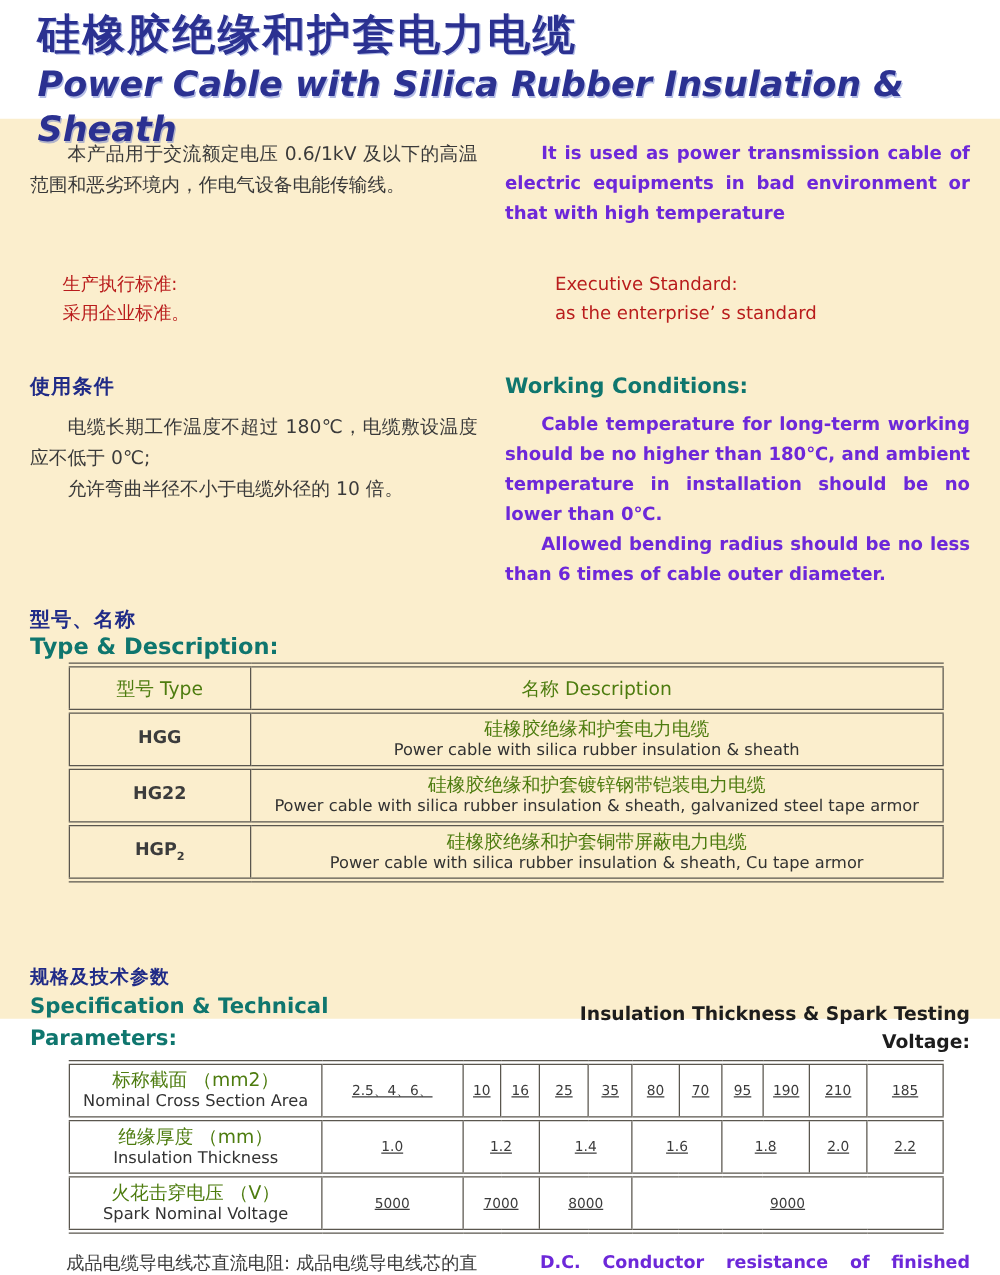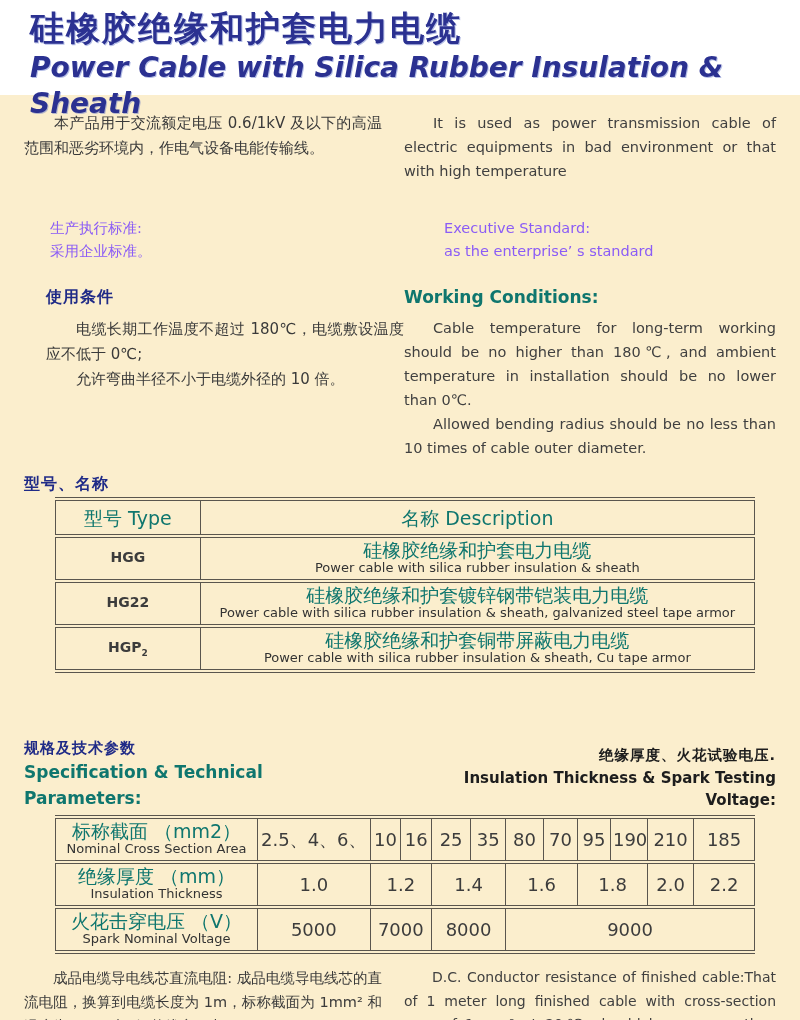--- a/index.html
+++ b/index.html
@@ -16,59 +16,59 @@
   .title-cn {
     color: #2b3191; font-size: 34px; font-weight: bold; letter-spacing: 2px;
     line-height: 42px; text-shadow: 1px 1px 0 rgba(90,110,200,.45);
   }
   .title-en {
     color: #2b3191; font-size: 28px; font-weight: bold; font-style: italic;
     line-height: 36px; margin-top: 1px; letter-spacing: 0px;
     text-shadow: 1px 1px 0 rgba(90,110,200,.45);
   }
   
-  .sheet { background: #fbeecd; height: 925px; padding: 16px 24px 0 24px; }
+  .sheet { background: #fbeecd; height: 720px; padding: 16px 24px 0 24px; }
   .two-col { display: flex; justify-content: space-between; }
   .col-l { width: 358px; }
   .col-r { width: 372px; }
   .cn-par { font-size: 15px; line-height: 25px; text-indent: 2em; text-align: justify; color: #3a3a3a; }
-  .en-par { font-size: 14.5px; line-height: 24px; text-indent: 2em; text-align: justify; color: #404040; }
+  .en-par { font-size: 14.5px; line-height: 24px; text-indent: 2em; text-align: justify; color: #6d28d9; font-weight: bold; }
   .standards { margin-top: 34px; }
-  .orange { color: #8b5cf6; font-size: 14.5px; line-height: 23px; }
+  .orange { color: #b91c1c; font-size: 14.5px; line-height: 23px; }
   .standards .col-l { padding-left: 26px; }
   .standards .col-r { padding-left: 40px; }
-  .section-cond { margin-top: 24px; justify-content: flex-end; }
+  .section-cond { margin-top: 36px; }
   .h-blue-cn { color: #202b87; font-size: 16px; font-weight: bold; letter-spacing: 1px; }
   .h-blue-en { color: #0f766e; font-size: 17px; font-weight: bold; }
   .section-cond .cn-par, .section-cond .en-par { margin-top: 9px; }
   .section-cond .cn-par + .cn-par, .section-cond .en-par + .en-par { margin-top: 0; }
   .type-head { margin-top: 14px; }
   .type-head .h-blue-en { font-size: 18px; }
   
   table { border-collapse: collapse; width: 700px; margin: 2px 0 0 31px; table-layout: fixed; }
   td {
     border-top: 4px double #5a564e; border-bottom: 4px double #5a564e;
     border-left: 1px solid #5a564e; border-right: 1px solid #5a564e;
     text-align: center; vertical-align: middle; padding: 3px 2px;
   }
-  .cell-cn { font-size: 19px; line-height: 18px; color: #0f766e; }
+  .cell-cn { font-size: 15px; line-height: 18px; color: #4d7c0f; }
   .cell-en { font-size: 13px; line-height: 17px; color: #333; }
   .type-table td { height: 37px; }
   .type-table .t-col1 { font-size: 14px; font-weight: bold; }
   sub { font-size: 9px; }
   
   .spec-head { margin-top: 64px; display: flex; justify-content: space-between; align-items: flex-end; gap: 44px; }
   .spec-head-r { text-align: right; }
   .h-black-cn { color: #1d1d1d; font-size: 14.5px; font-weight: bold; letter-spacing: 1px; line-height: 24px; }
   .h-black-en { color: #1d1d1d; font-size: 15px; font-weight: bold; line-height: 22px; }
   .spec-head .h-blue-cn { font-size: 15px; line-height: 22px; }
   .spec-head .h-blue-en { font-size: 17px; line-height: 26px; }
   .spec-table { margin-top: 4px; }
   .spec-table td { height: 37px; }
-  .spec-table .num { font-size: 18px; }
+  .spec-table .num { font-size: 11px; text-decoration: underline; }
   
   .notes { margin-top: 12px; }
   .notes .cn-par { font-size: 14.5px; line-height: 24px; }
   .notes .en-par { font-size: 14px; line-height: 23.5px; }
 </style>
 </head>
 <body>
 
 <div class="header">
   <div class="title-cn">硅橡胶绝缘和护套电力电缆</div>
@@ -95,26 +95,27 @@
 
   <div class="two-col section-cond">
     <div class="col-l">
       <div class="h-blue-cn">使用条件</div>
       <div class="cn-par">电缆长期工作温度不超过 180℃，电缆敷设温度应不低于 0℃;</div>
       <div class="cn-par">允许弯曲半径不小于电缆外径的 10 倍。</div>
     </div>
     <div class="col-r">
       <div class="h-blue-en">Working Conditions:</div>
       <div class="en-par">Cable temperature for long-term working should be no higher than 180℃, and ambient temperature in installation should be no lower than 0℃.</div>
-      <div class="en-par">Allowed bending radius  should be no less than 10 times of cable outer diameter.</div>
+      <div class="en-par">Allowed bending radius  should be no less than 6 times of cable outer diameter.</div>
     </div>
   </div>
 
   <div class="type-head">
     <div class="h-blue-cn">型号、名称</div>
+    <div class="h-blue-en">Type &amp; Description:</div>
   </div>
 
   <table class="type-table">
     <colgroup>
         <col style="width:20.7%">
         <col style="width:79.3%">
       </colgroup>
     <tbody>
         <tr>
       <td class="cell-cn">型号  Type</td>
@@ -143,21 +144,20 @@
     </tr>
   </tbody>
     </table>
 
   <div class="spec-head">
     <div>
       <div class="h-blue-cn">规格及技术参数</div>
       <div class="h-blue-en">Specification &amp; Technical Parameters:</div>
     </div>
     <div class="spec-head-r">
-      <div class="h-black-cn">绝缘厚度、火花试验电压.</div>
       <div class="h-black-en">Insulation Thickness &amp; Spark Testing Voltage:</div>
     </div>
   </div>
 
   <table class="spec-table">
     <colgroup>
       <col style="width:28.9%">
         <col style="width:16.1%">
       <col style="width:4.4%">
         <col style="width:4.4%">

